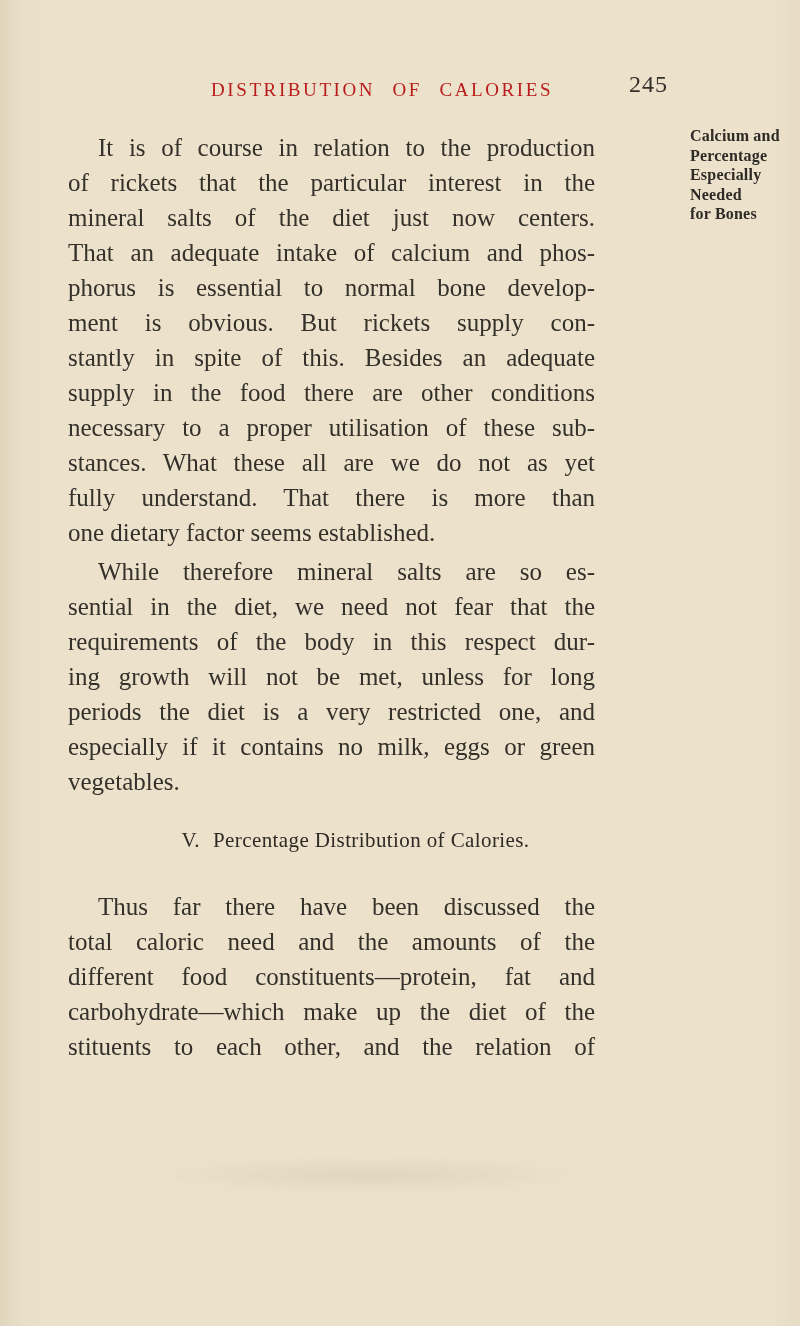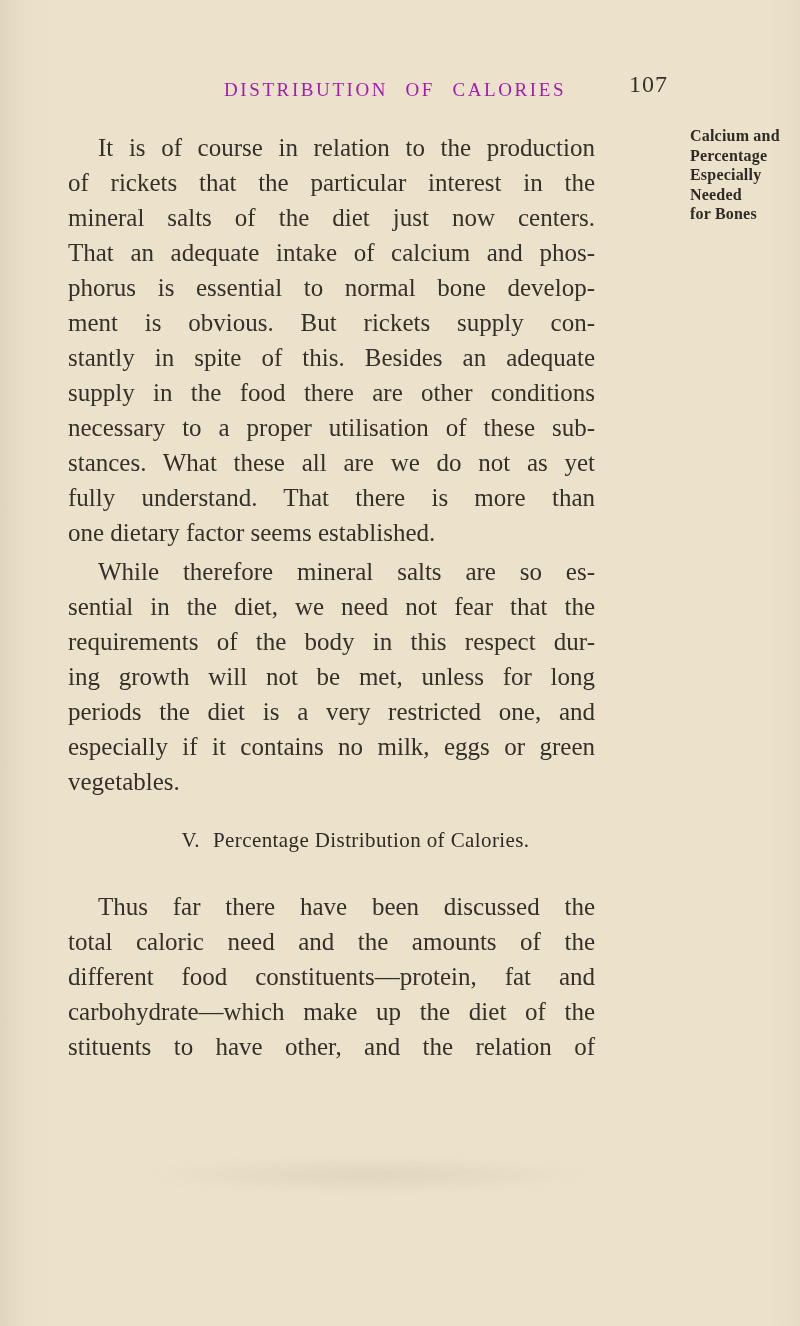--- a/index.html
+++ b/index.html
@@ -27,23 +27,23 @@
   
   .ghost {
     position: absolute; left: 120px; top: 1152px; width: 500px; height: 46px;
     background: radial-gradient(60% 50% at 50% 50%, rgba(110,95,70,0.10), rgba(110,95,70,0) 75%);
     filter: blur(4px);
     pointer-events: none;
   }
 
   .running-head { position: absolute; top: 0; left: 0; width: 100%; height: 110px; }
   .head-title {
-    position: absolute; left: 224px; top: 79px;
+    position: absolute; left: 211px; top: 79px;
     font-size: 19px; letter-spacing: 2.6px; word-spacing: 10px;
-    color: #a21caf; white-space: nowrap;
+    color: #b91c1c; white-space: nowrap;
   }
   .page-number {
     position: absolute; left: 629px; top: 71px;
     font-size: 24px; letter-spacing: 1px; color: #34302a;
   }
 
   .margin-note {
     position: absolute; left: 682px; top: 126px; width: 112px;
     font-weight: bold; font-size: 16px; line-height: 19.5px;
     color: #2e2a25; letter-spacing: 0.2px;
@@ -72,21 +72,21 @@
   }
   .section-heading .section-number { margin-right: 13px; }
 </style>
 </head>
 <body>
 
 <div class="edge-shade"></div>
 
 <div class="running-head">
   <span class="head-title">DISTRIBUTION OF CALORIES</span>
-  <span class="page-number">107</span>
+  <span class="page-number">245</span>
 </div>
 
 <div class="margin-note">
     <div class="line">Calcium and</div>
     <div class="line">Percentage</div>
     <div class="line">Especially</div>
     <div class="line">Needed</div>
     <div class="line">for Bones</div>
   </div>
 
@@ -115,17 +115,17 @@
       <div class="line">vegetables.</div>
     </div>
   <h2 class="section-heading">
     <span class="section-number">V.</span><span class="section-title">Percentage Distribution of Calories.</span>
   </h2>
   <div class="paragraph" id="para3">
       <div class="line">Thus far there have been discussed the</div>
       <div class="line">total caloric need and the amounts of the</div>
       <div class="line">different food constituents—protein, fat and</div>
       <div class="line">carbohydrate—which make up the diet of the</div>
-      <div class="line">stituents to have other, and the relation of</div>
+      <div class="line">stituents to each other, and the relation of</div>
     </div>
 </div>
 
 <div class="ghost"></div>
 
 </body></html>

